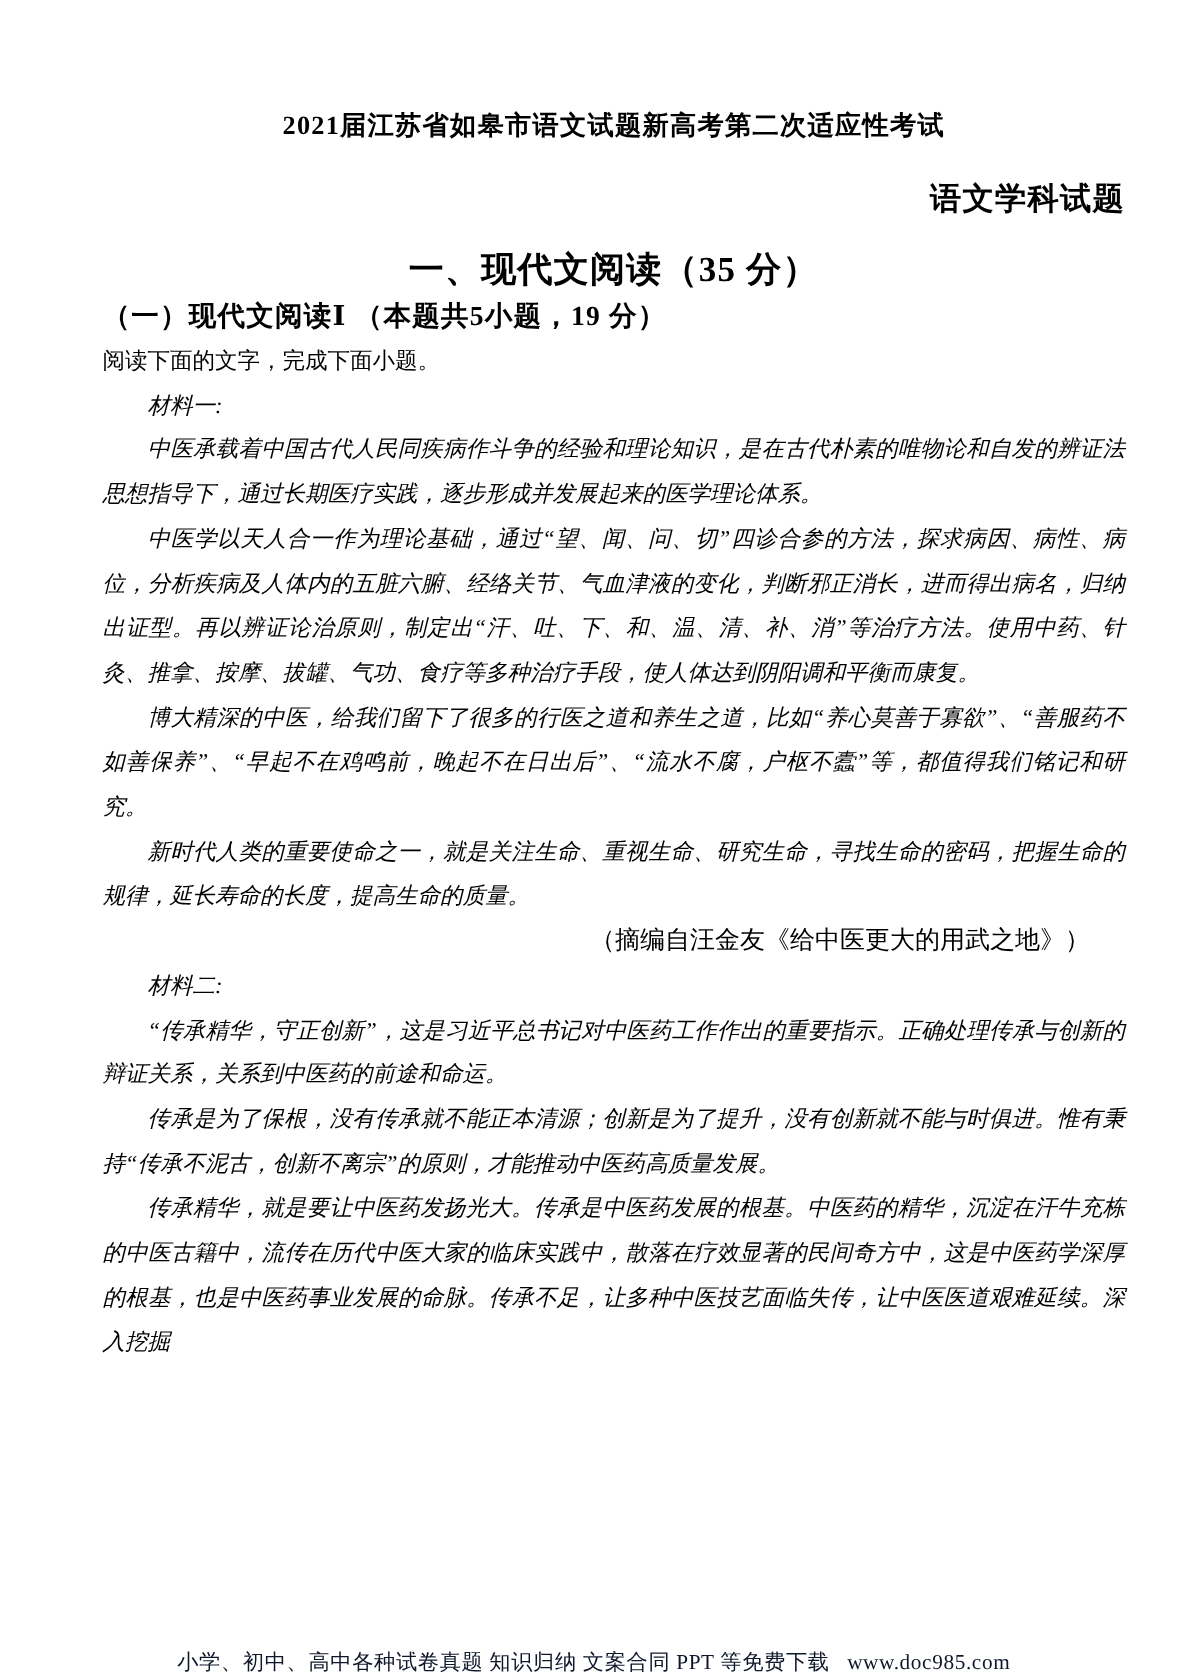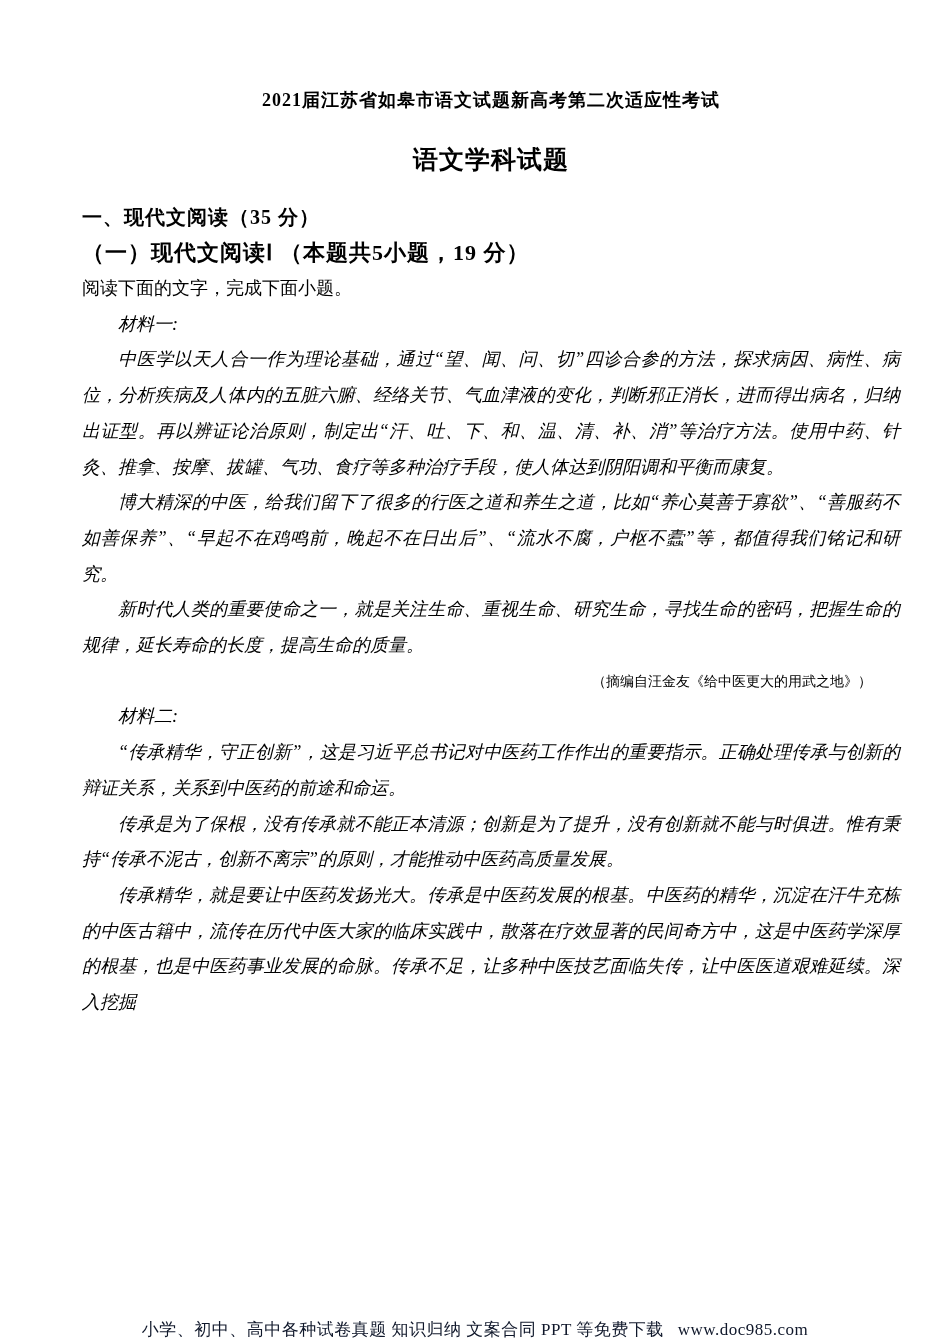--- a/index.html
+++ b/index.html
@@ -18,66 +18,66 @@
     width: 950px;
     height: 1344px;
     overflow: hidden;
     background: #ffffff;
   }
   .content {
     padding: 0 50px 0 82px;
   }
   .doc-title {
     margin: 82px 0 0 0;
-    font-size: 18px;
+    font-size: 21px;
     line-height: 36px;
     font-weight: bold;
     text-align: center;
     letter-spacing: 1px;
   }
   .doc-subtitle {
     margin: 24px 0 0 0;
     font-size: 25px;
     line-height: 36px;
     font-weight: bold;
-    text-align: center;
+    text-align: right;
     letter-spacing: 1px;
   }
   .h-sec {
     margin-top: 21px;
-    font-size: 20px;
+    font-size: 28px;
     line-height: 36px;
     font-weight: bold;
     letter-spacing: 1px;
+    text-align: center;
   }
   .h-sub {
     margin-top: 0;
     font-size: 22px;
     line-height: 36px;
     font-weight: bold;
     letter-spacing: 1px;
-    font-family: Liberation Serif, serif;
   }
   .lead {
     font-size: 18px;
     line-height: 35.7px;
   }
   .para {
     margin: 0;
     font-size: 18px;
     line-height: 35.7px;
     text-indent: 2em;
     text-align: justify;
     text-align-last: left;
     text-justify: inter-character;
     font-style: italic;
   }
   .attribution {
     margin: 0;
-    font-size: 14px;
+    font-size: 20px;
     line-height: 35.7px;
     text-align: right;
     padding-right: 28px;
   }
   .footer {
     position: absolute;
     left: 0;
     right: 0;
     top: 1318px;
     text-align: center;
@@ -94,20 +94,21 @@
 
 <div class="page">
   <div class="content">
     <h1 class="doc-title">2021届江苏省如皋市语文试题新高考第二次适应性考试</h1>
     <h2 class="doc-subtitle">语文学科试题</h2>
     <div class="h-sec">一、现代文阅读（35 分）</div>
     <div class="h-sub">（一）现代文阅读Ⅰ （本题共5小题，19 分）</div>
     <div class="lead">阅读下面的文字，完成下面小题。</div>
     <div id="passage">
         <p class="para">材料一:</p>
+        <p class="para">中医承载着中国古代人民同疾病作斗争的经验和理论知识，是在古代朴素的唯物论和自发的辨证法思想指导下，通过长期医疗实践，逐步形成并发展起来的医学理论体系。</p>
         <p class="para">中医学以天人合一作为理论基础，通过“望、闻、问、切”四诊合参的方法，探求病因、病性、病位，分析疾病及人体内的五脏六腑、经络关节、气血津液的变化，判断邪正消长，进而得出病名，归纳出证型。再以辨证论治原则，制定出“汗、吐、下、和、温、清、补、消”等治疗方法。使用中药、针灸、推拿、按摩、拔罐、气功、食疗等多种治疗手段，使人体达到阴阳调和平衡而康复。</p>
         <p class="para">博大精深的中医，给我们留下了很多的行医之道和养生之道，比如“养心莫善于寡欲”、“善服药不如善保养”、“早起不在鸡鸣前，晚起不在日出后”、“流水不腐，户枢不蠹”等，都值得我们铭记和研究。</p>
         <p class="para">新时代人类的重要使命之一，就是关注生命、重视生命、研究生命，寻找生命的密码，把握生命的规律，延长寿命的长度，提高生命的质量。</p>
         <p class="attribution">（摘编自汪金友《给中医更大的用武之地》）</p>
         <p class="para">材料二:</p>
         <p class="para">“传承精华，守正创新”，这是习近平总书记对中医药工作作出的重要指示。正确处理传承与创新的辩证关系，关系到中医药的前途和命运。</p>
         <p class="para">传承是为了保根，没有传承就不能正本清源；创新是为了提升，没有创新就不能与时俱进。惟有秉持“传承不泥古，创新不离宗”的原则，才能推动中医药高质量发展。</p>
         <p class="para">传承精华，就是要让中医药发扬光大。传承是中医药发展的根基。中医药的精华，沉淀在汗牛充栋的中医古籍中，流传在历代中医大家的临床实践中，散落在疗效显著的民间奇方中，这是中医药学深厚的根基，也是中医药事业发展的命脉。传承不足，让多种中医技艺面临失传，让中医医道艰难延续。深入挖掘</p>
       </div>
   </div>

